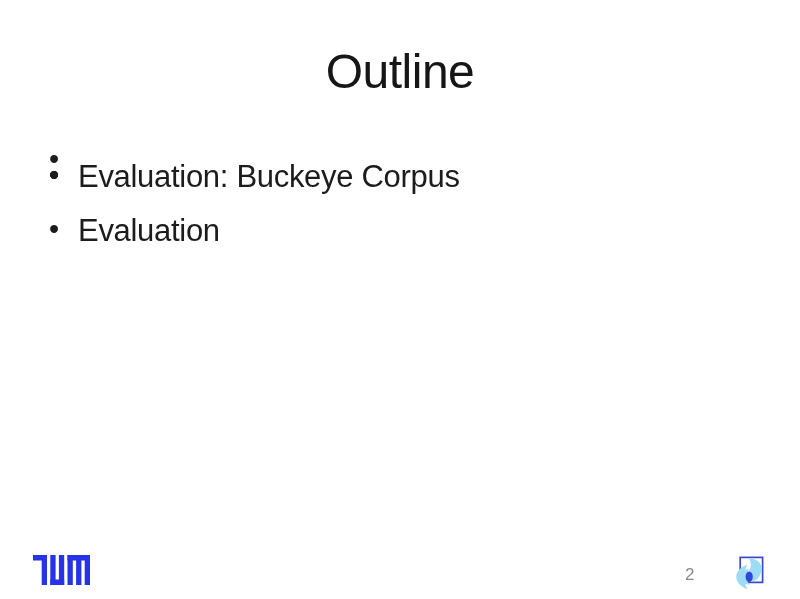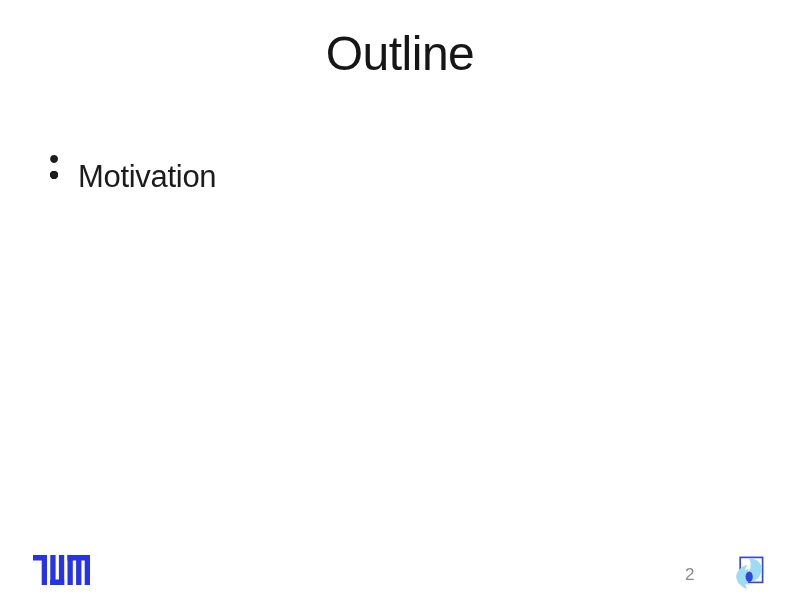--- a/index.html
+++ b/index.html
@@ -4,21 +4,21 @@
 <style>
   html,body { margin:0; padding:0; background:#ffffff; }
   body {
     width:800px; height:599px; overflow:hidden;
     font-family:"Liberation Sans","DejaVu Sans",sans-serif;
   }
   .slide {
     position:relative; width:800px; height:599px; background:#ffffff; overflow:hidden;
   }
   .title {
-    position:absolute; top:24px; left:0; width:100%;
+    position:absolute; top:42px; left:0; width:100%;
     text-align:center; font-size:48px; line-height:60px;
     color:#161616; letter-spacing:-0.5px; font-weight:400;
   }
   .bullets {
     position:absolute; top:142px; left:33px; right:20px;
     list-style:none; margin:0; padding:0;
   }
   .bullet {
     position:relative; padding-left:45px; margin-bottom:16px;
     font-size:31px; line-height:38px; color:#1c1c1c; letter-spacing:-0.3px;
@@ -38,22 +38,22 @@
 <body>
 
 <div class="slide">
 
   <div class="title">Outline</div>
 
   <ul class="bullets">
       <li class="bullet"><span class="marker">•</span></li>
       <li class="bullet"><span class="marker">•</span></li>
       <li class="bullet"><span class="marker">•</span></li>
-      <li class="bullet"><span class="marker">•</span></li>
-      <li class="bullet"><span class="marker">•</span><span class="text">Motivation</span></li>
+      <li class="bullet"><span class="marker">•</span><span class="text">Evaluation: Buckeye Corpus</span></li>
+      <li class="bullet"><span class="marker">•</span><span class="text">Evaluation</span></li>
     </ul>
 
   <svg class="tum-logo" width="57" height="30" viewBox="0 0 570 300" aria-hidden="true">
     <rect x="0" y="0" width="140" height="55"></rect>
     <rect x="87" y="0" width="53" height="300"></rect>
     <rect x="173" y="0" width="53" height="300"></rect>
     <rect x="259" y="0" width="53" height="300"></rect>
     <rect x="173" y="245" width="139" height="55"></rect>
     <rect x="345" y="0" width="225" height="55"></rect>
     <rect x="345" y="0" width="53" height="300"></rect>

